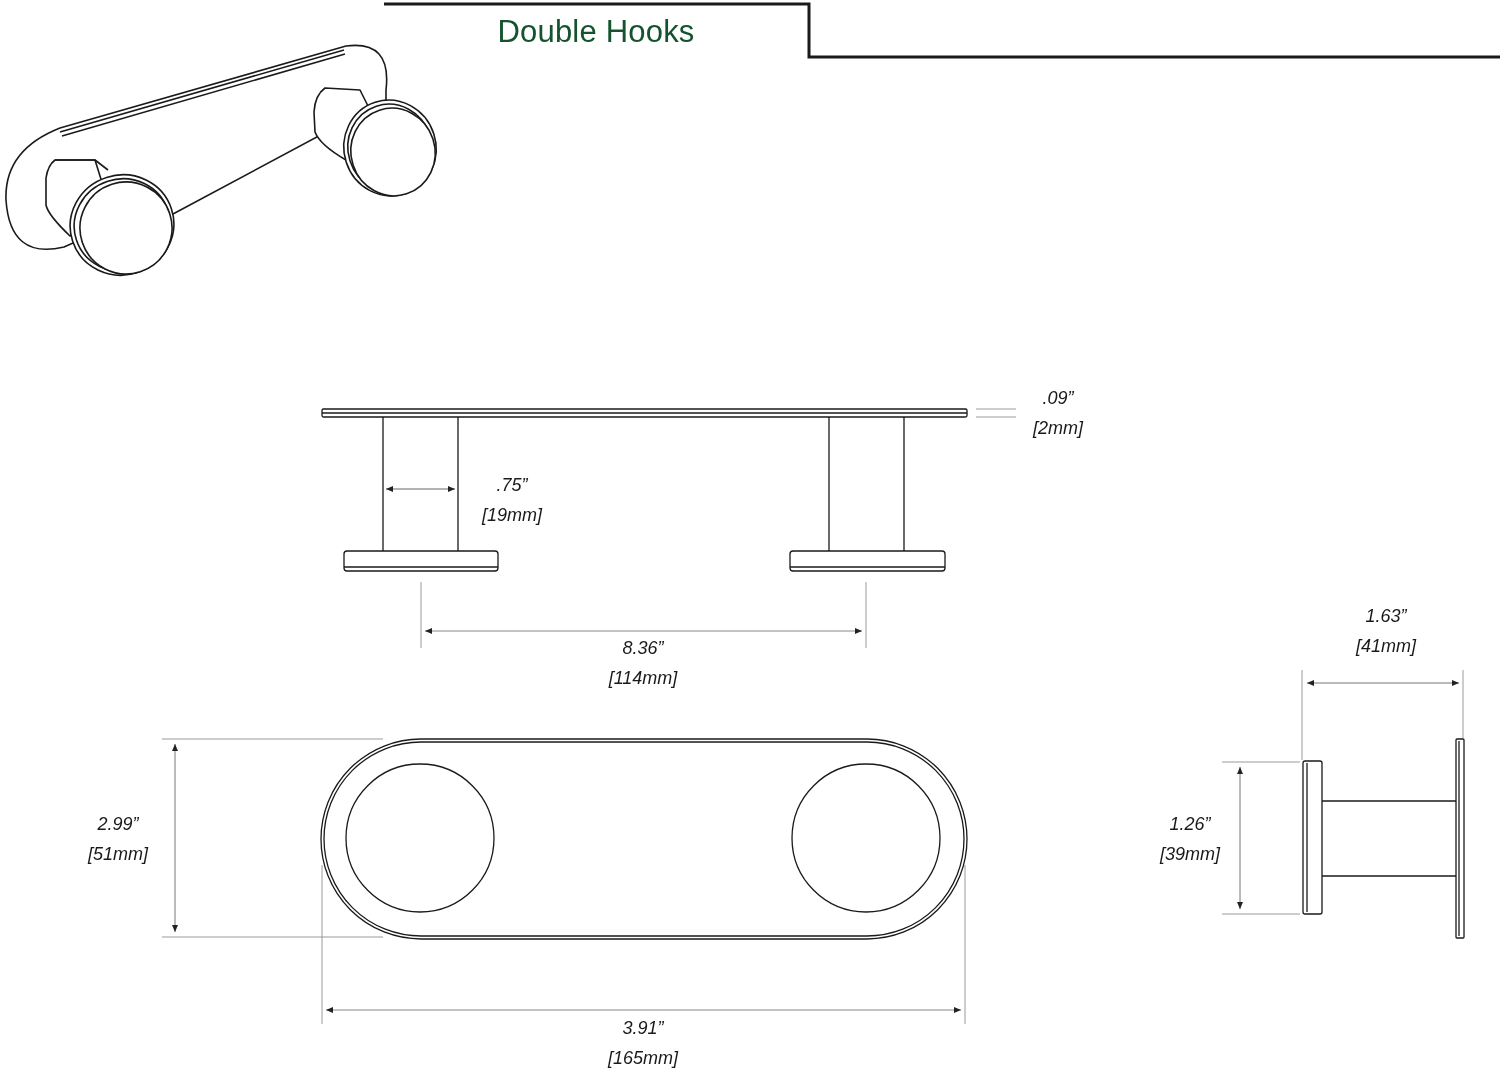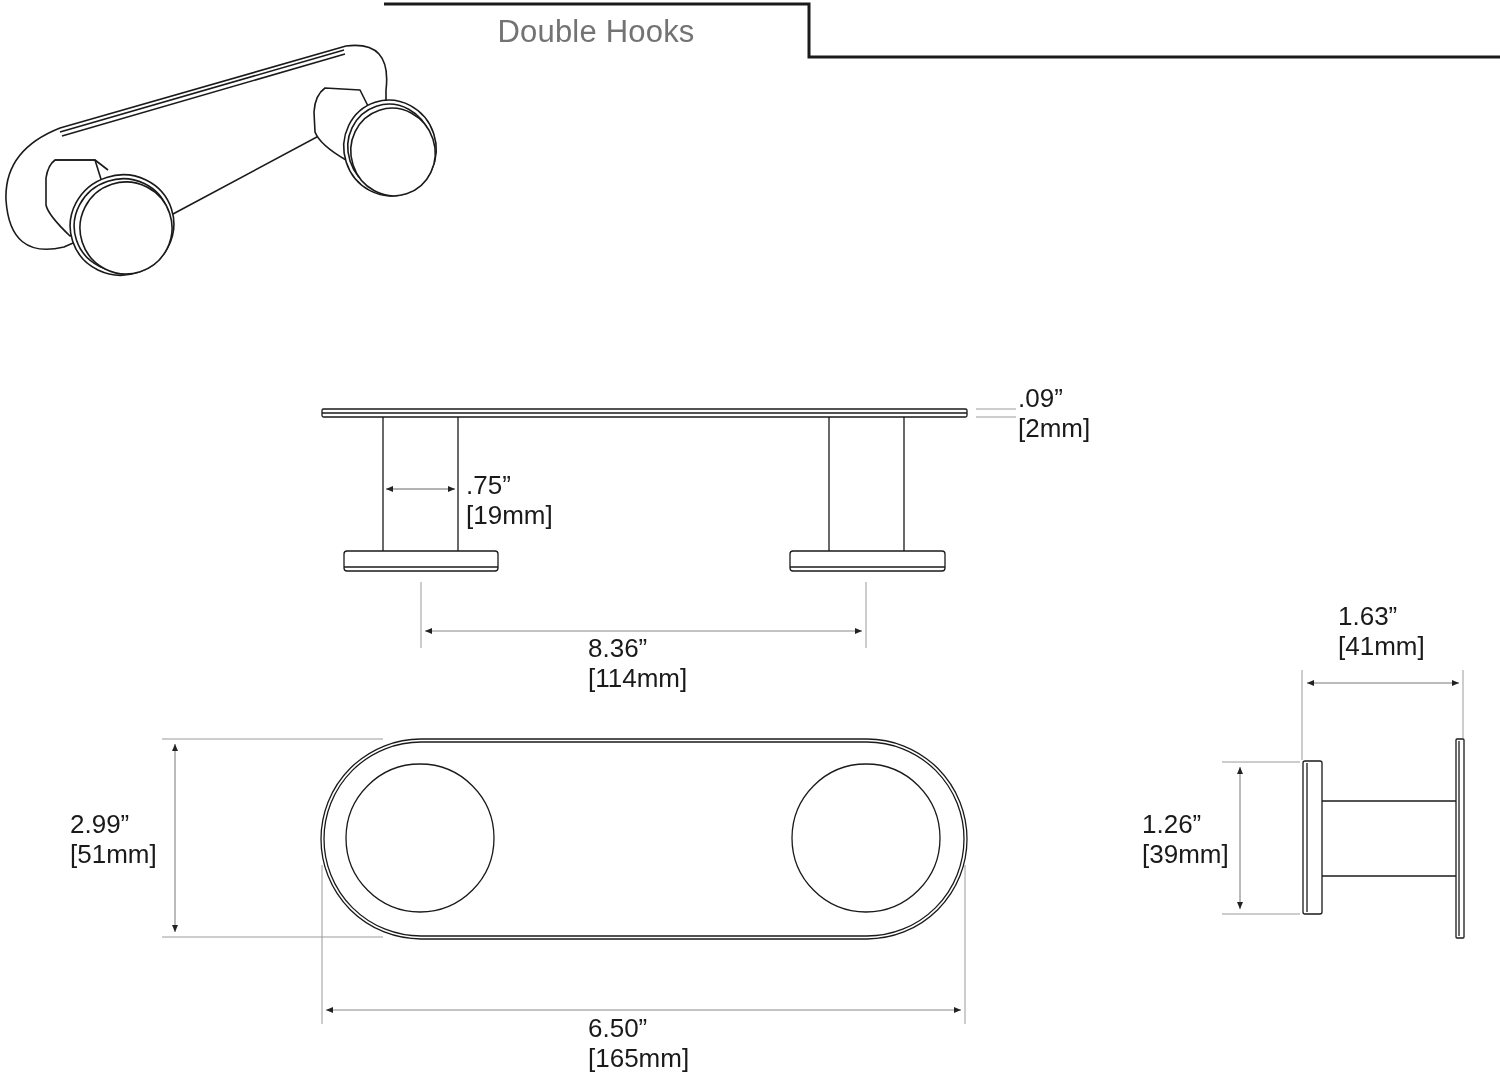--- a/index.html
+++ b/index.html
@@ -1,20 +1,20 @@
 <!DOCTYPE html>
 <html><head>
 <meta charset="utf-8">
 <style>
   html, body { margin: 0; padding: 0; background: #ffffff; }
   body { width: 1500px; height: 1072px; position: relative; overflow: hidden;
          font-family: "Liberation Sans", "DejaVu Sans", sans-serif; color: #1a1a1a; }
   .title { position: absolute; left: 384px; top: 14px; width: 424px; text-align: center;
-           font-size: 31px; font-weight: 400; letter-spacing: 0.2px; color: #737373; }
-  .lbl { position: absolute; font-size: 26px; line-height: 30px; text-align: left; color: #1a1a1a; white-space: nowrap; }
+           font-size: 31px; font-weight: 400; letter-spacing: 0.2px; color: #14532d; }
+  .lbl { position: absolute; font-size: 18px; line-height: 30px; text-align: center; color: #1a1a1a; white-space: nowrap; font-style: italic; }
   svg#drawing { position: absolute; left: 0; top: 0; }
 </style>
 </head>
 <body>
 
 <div class="title">Double Hooks</div>
 
 <svg id="drawing" width="1500" height="1072" viewBox="0 0 1500 1072" xmlns="http://www.w3.org/2000/svg">
   <defs>
     <marker id="arr" markerWidth="8" markerHeight="8" refX="7" refY="4" orient="auto-start-reverse" markerUnits="userSpaceOnUse">
@@ -121,21 +121,21 @@
   <div>8.36”</div>
   <div>[114mm]</div>
 </div>
 
 <div class="lbl" style="left:70px; top:809px; width:96px;">
   <div>2.99”</div>
   <div>[51mm]</div>
 </div>
 
 <div class="lbl" style="left:588px; top:1013px; width:110px;">
-  <div>6.50”</div>
+  <div>3.91”</div>
   <div>[165mm]</div>
 </div>
 
 <div class="lbl" style="left:1338px; top:601px; width:96px;">
   <div>1.63”</div>
   <div>[41mm]</div>
 </div>
 
 <div class="lbl" style="left:1142px; top:809px; width:96px;">
   <div>1.26”</div>

